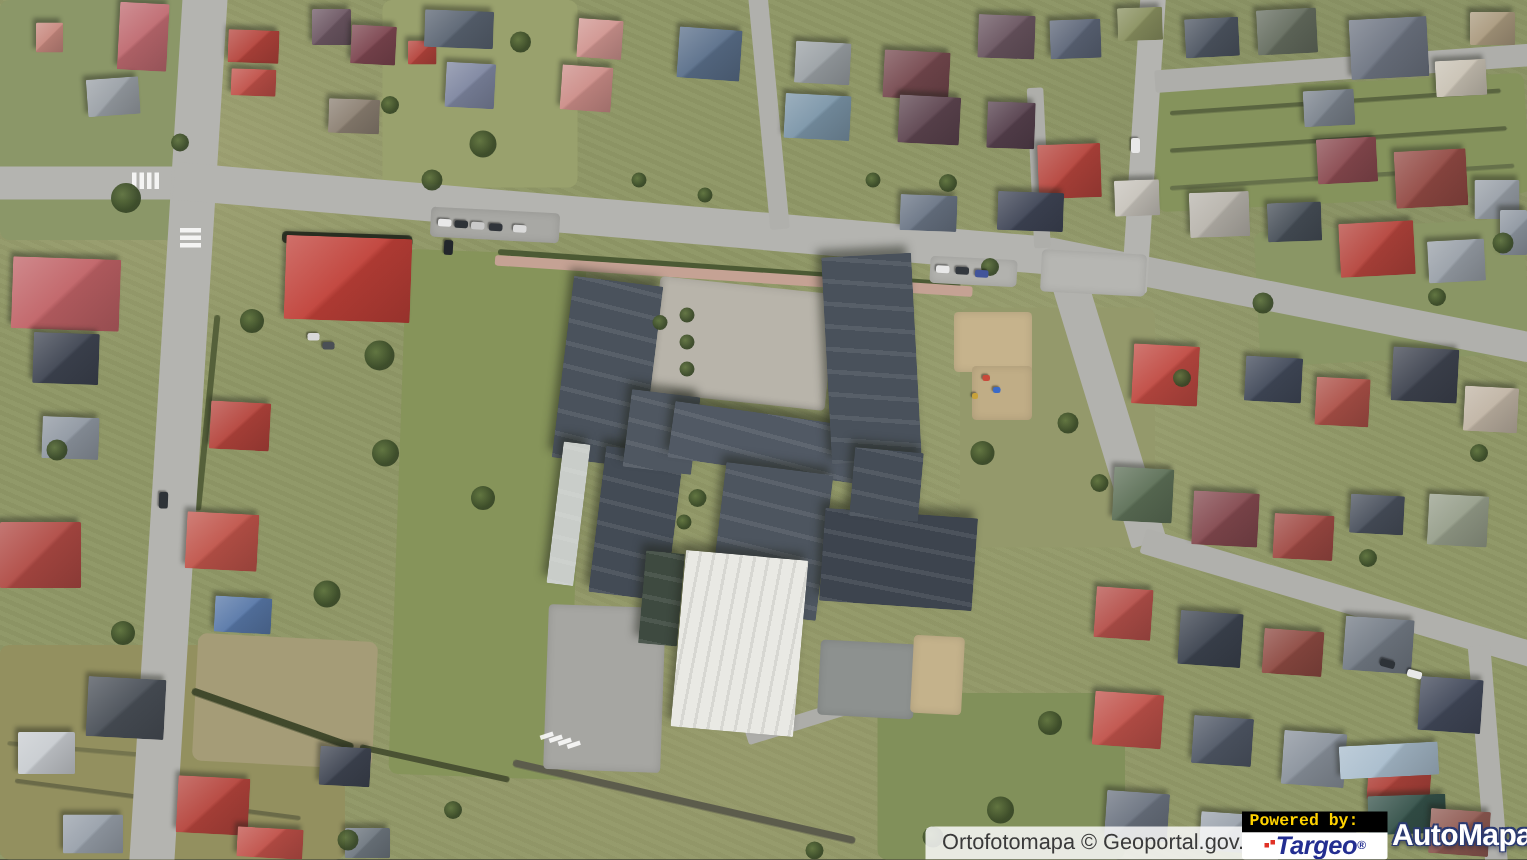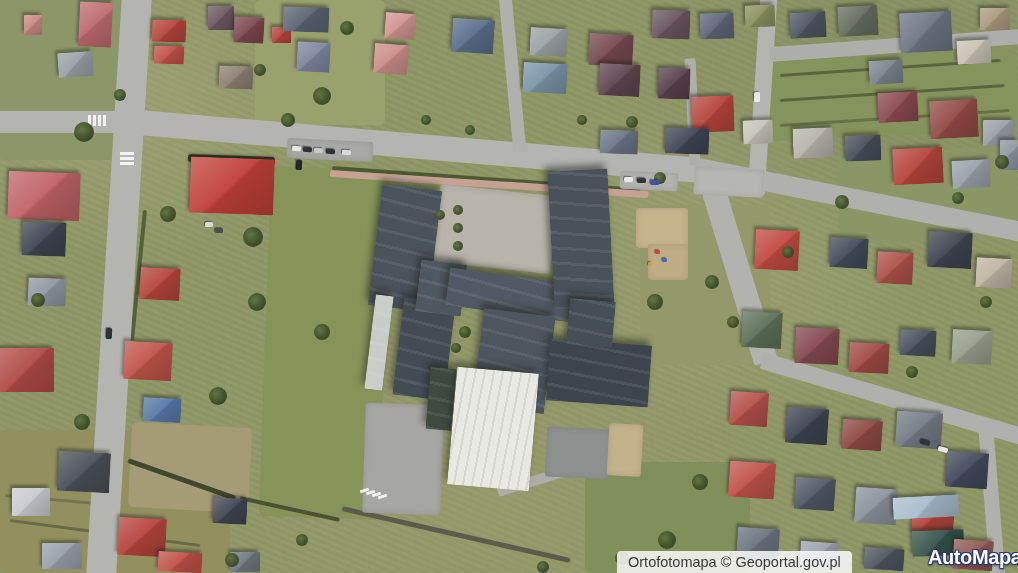--- a/index.html
+++ b/index.html
@@ -255,17 +255,28 @@
       <div class="feature car" style="left: 215px; top: 228px; width: 8px; height: 5px; transform: rotate(0deg); background-color: rgb(74, 79, 85);"></div>
       <div class="feature car" style="left: 655px; top: 250px; width: 5px; height: 4px; transform: rotate(0deg); background-color: rgb(200, 74, 58);"></div>
       <div class="feature car" style="left: 662px; top: 258px; width: 5px; height: 4px; transform: rotate(0deg); background-color: rgb(58, 106, 200);"></div>
       <div class="feature car" style="left: 648px; top: 262px; width: 4px; height: 4px; transform: rotate(0deg); background-color: rgb(200, 162, 58);"></div>
     </div>
 
   <div class="attribution">
     <span>Ortofotomapa © Geoportal.gov.pl</span>
   </div>
 
+  <div class="powered">
+    <div class="powered-bar">Powered by:</div>
+    <div class="targeo">
+      <span class="tg-dots">
+          <i></i>
+          <i></i>
+        </span>
+      <span class="tg-text">Targeo</span>
+        <sup class="tg-reg">®</sup>
+    </div>
+  </div>
 
   <div class="automapa">
     <span>AutoMapa</span>
   </div>
 </div>
 
 </body></html>

